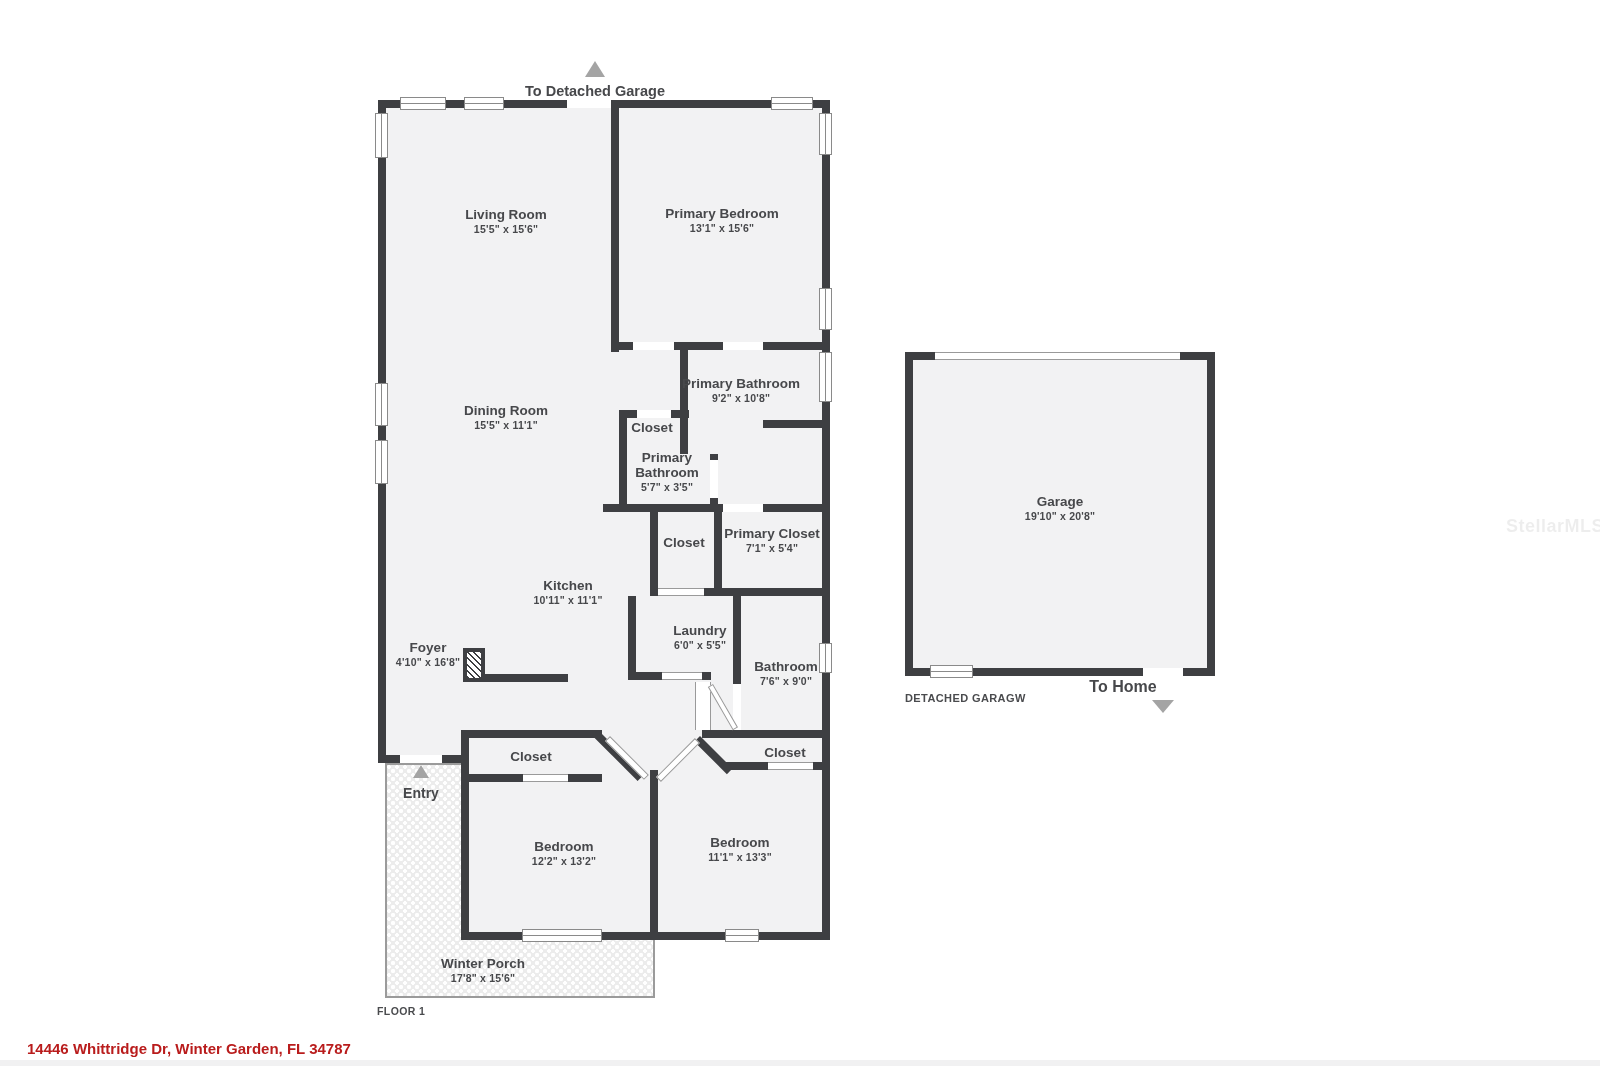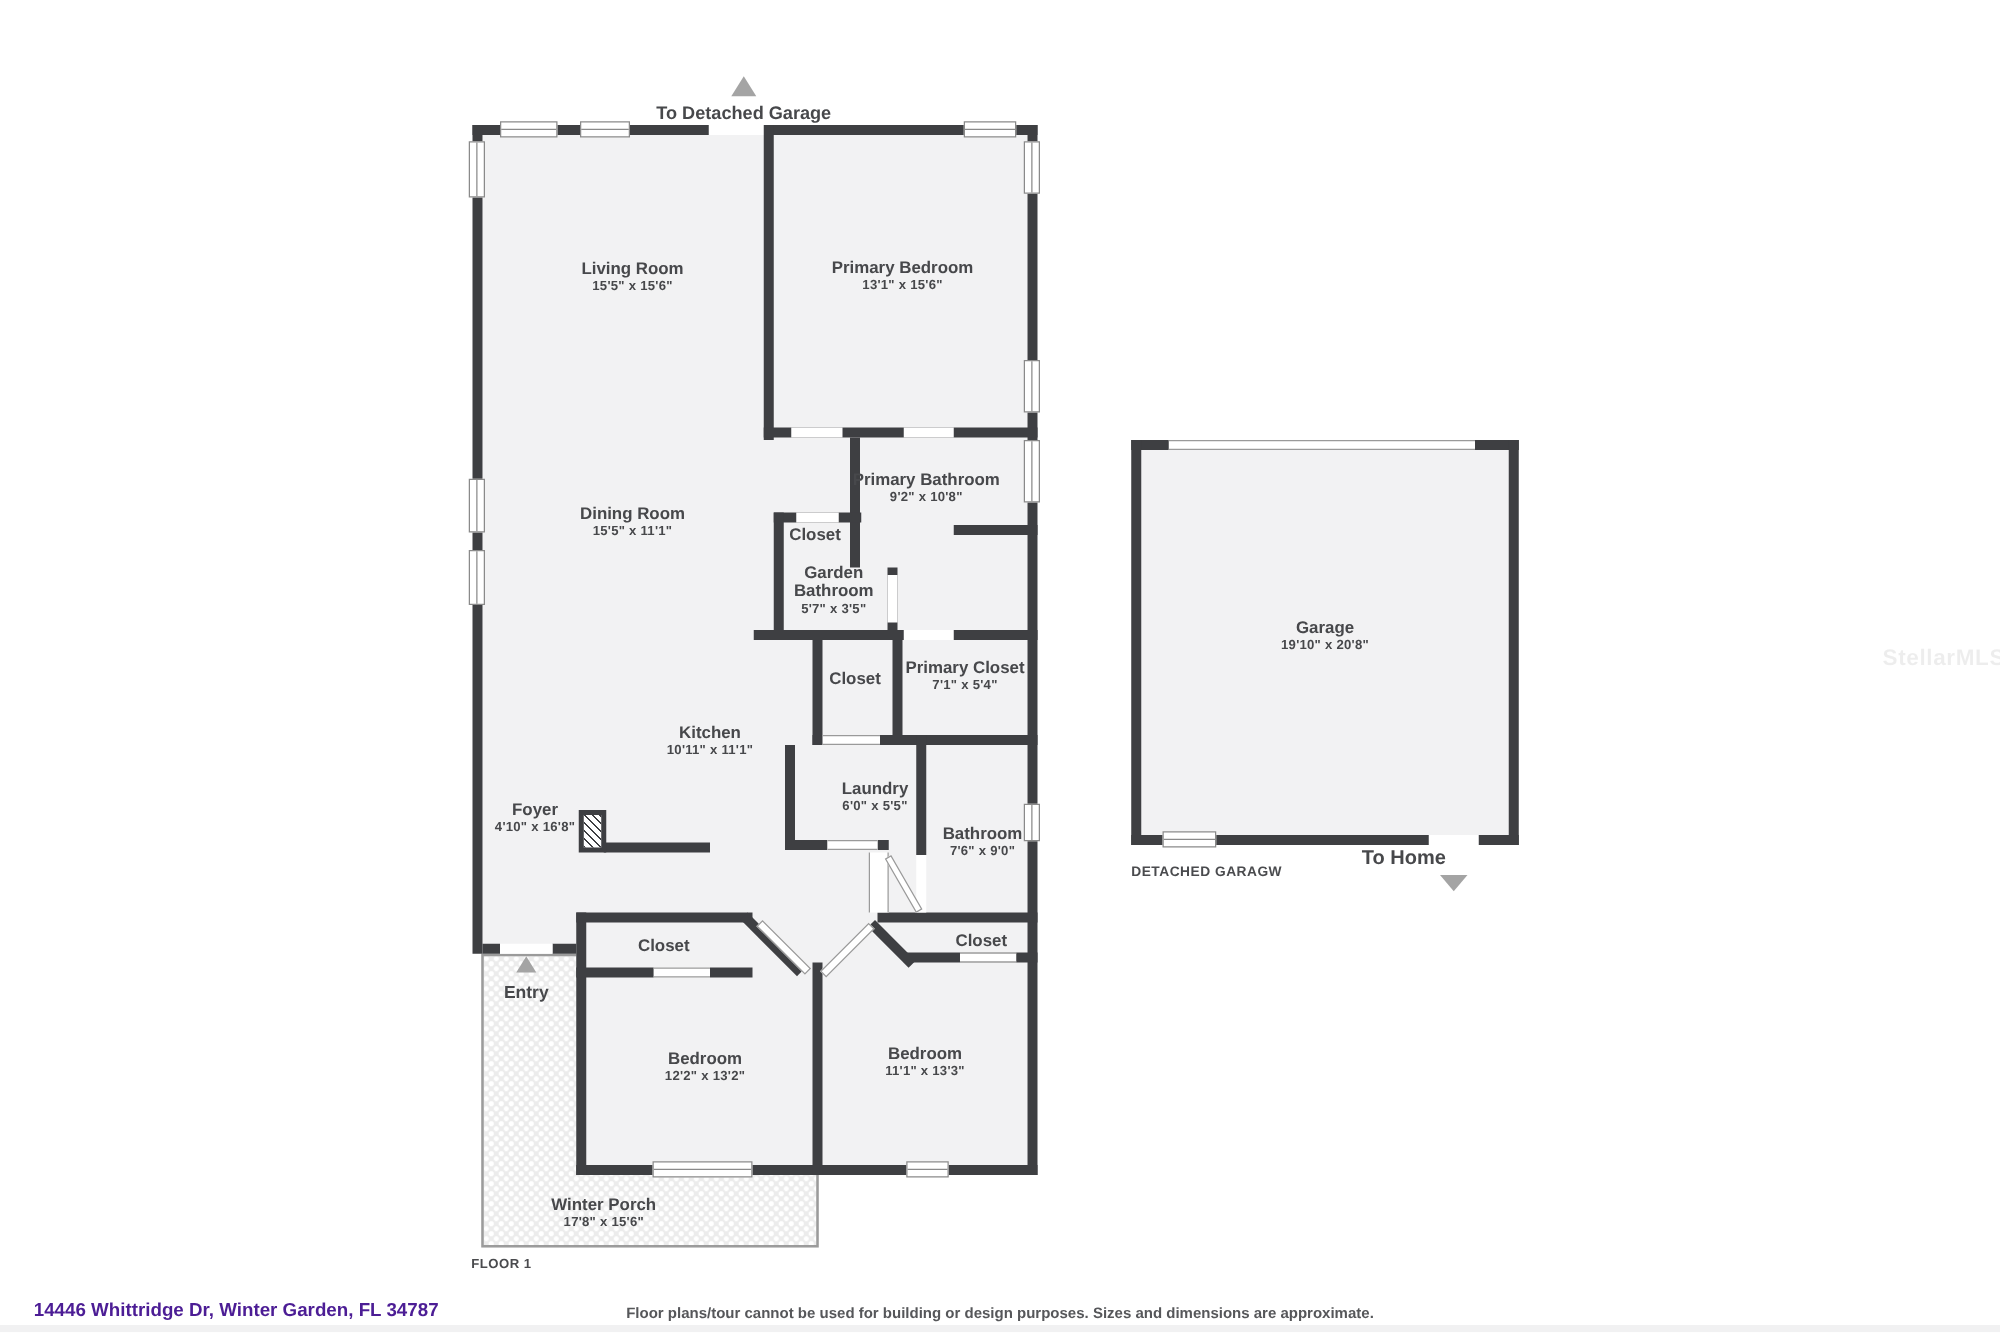--- a/index.html
+++ b/index.html
@@ -22,21 +22,21 @@
   .hatch{position:absolute;border:4px solid #3e3f42;box-sizing:border-box;
          background:repeating-linear-gradient(45deg,#3e3f42 0 1.5px,#ffffff 1.5px 4.5px);}
   .lbl{position:absolute;text-align:center;color:#47484b;font-weight:bold;transform:translateX(-50%);white-space:nowrap;}
   .nm{display:block;font-size:13.5px;line-height:15px;}
   .dm{display:block;font-size:10.5px;line-height:14px;letter-spacing:0.2px;}
   .nav{position:absolute;color:#47484b;font-weight:bold;font-size:14.5px;transform:translateX(-50%);white-space:nowrap;}
   .tri-up{position:absolute;width:0;height:0;border-left:10px solid transparent;border-right:10px solid transparent;border-bottom:16px solid #a4a4a4;}
   .tri-up.small{border-left-width:8px;border-right-width:8px;border-bottom-width:13px;}
   .tri-down{position:absolute;width:0;height:0;border-left:11px solid transparent;border-right:11px solid transparent;border-top:13px solid #a4a4a4;}
   .caption{position:absolute;color:#4a4b4e;font-weight:bold;font-size:11px;letter-spacing:0.4px;white-space:nowrap;}
-  .addr{position:absolute;color:#4c1d95;font-weight:bold;font-size:15px;white-space:nowrap;}
+  .addr{position:absolute;color:#b91c1c;font-weight:bold;font-size:15px;white-space:nowrap;}
   .disc{position:absolute;color:#56575a;font-weight:bold;font-size:12px;transform:translateX(-50%);white-space:nowrap;}
   .wm{position:absolute;color:rgba(0,0,0,0.07);font-weight:bold;font-size:18px;letter-spacing:0.5px;white-space:nowrap;}
   .band{position:absolute;background:#f1f1f2;}
 </style>
 </head>
 <body>
 
 <div class="canvas">
 
   <div class="fill" style="left:386px;top:108px;width:436px;height:655px"></div>
@@ -124,21 +124,21 @@
     <span class="dm">15'5" x 11'1"</span>
   </div>
   <div class="lbl" style="left:741px;top:376px">
     <span class="nm">Primary Bathroom</span>
     <span class="dm">9'2" x 10'8"</span>
   </div>
   <div class="lbl" style="left:652px;top:420px">
     <span class="nm">Closet</span>
   </div>
   <div class="lbl" style="left:667px;top:450px">
-    <span class="nm">Garden</span>
+    <span class="nm">Primary</span>
     <span class="nm">Bathroom</span>
     <span class="dm">5'7" x 3'5"</span>
   </div>
   <div class="lbl" style="left:772px;top:526px">
     <span class="nm">Primary Closet</span>
     <span class="dm">7'1" x 5'4"</span>
   </div>
   <div class="lbl" style="left:684px;top:535px">
     <span class="nm">Closet</span>
   </div>
@@ -191,17 +191,16 @@
   <div class="lbl" style="left:1060px;top:494px">
     <span class="nm">Garage</span>
     <span class="dm">19'10" x 20'8"</span>
   </div>
   <div class="nav" style="left:1123px;top:678px;font-size:16px">To Home</div>
   <div class="tri-down" style="left:1152px;top:700px"></div>
   <div class="caption" style="left:905px;top:692px">DETACHED GARAGW</div>
 
   <div class="caption" style="left:377px;top:1005px;font-size:10.5px">FLOOR 1</div>
   <div class="addr" style="left:27px;top:1040px">14446 Whittridge Dr, Winter Garden, FL 34787</div>
-  <div class="disc" style="left:800px;top:1043px">Floor plans/tour cannot be used for building or design purposes. Sizes and dimensions are approximate.</div>
   <div class="wm" style="left:1506px;top:516px">StellarMLS</div>
   <div class="band" style="left:0;top:1060px;width:1600px;height:6px"></div>
 
 </div>
 
 </body></html>

